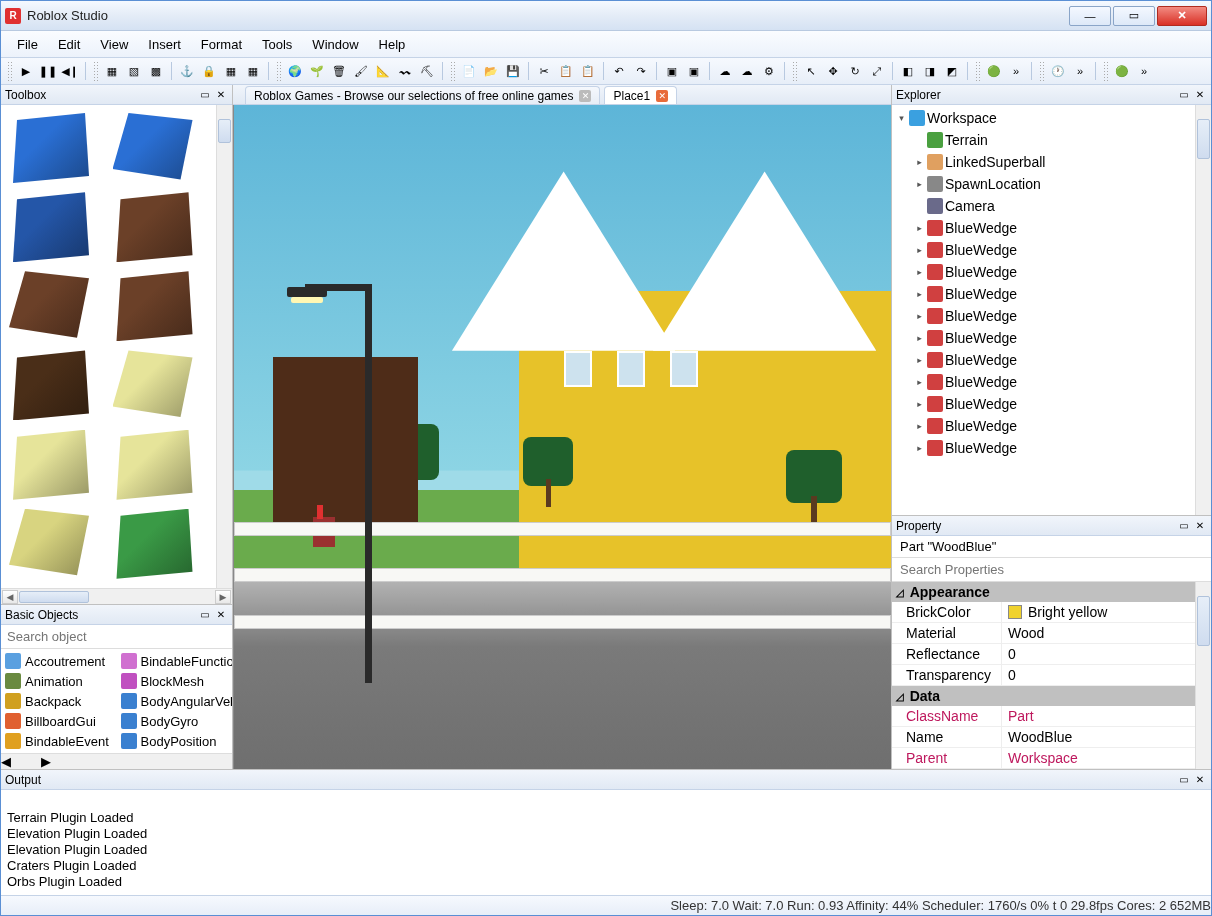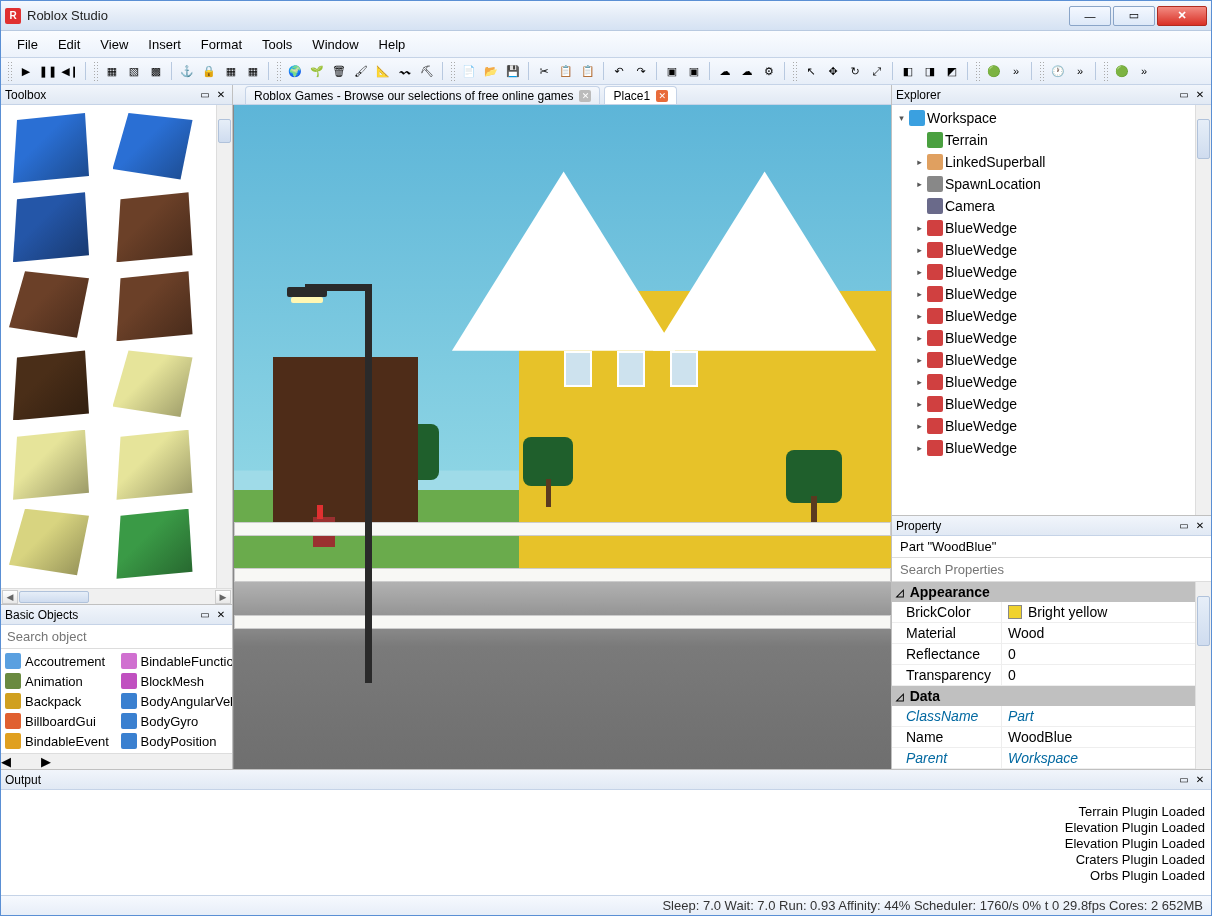--- a/index.html
+++ b/index.html
@@ -103,31 +103,31 @@
 .property-panel { border-top: 1px solid #c0c0c0; display: flex; flex-direction: column; }
 .prop-caption { padding: 3px 8px; border-bottom: 1px solid #ddd; font-size: 13px; }
 .prop-search { width: 100%; border: none; border-bottom: 1px solid #ddd; padding: 4px 8px; font-size: 13px; color: #888; outline: none; }
 .prop-table { flex:1; display:flex; overflow:hidden;}
 .prop-rows { flex:1; }
 .prop-group { background: #c0c0c0; font-weight: bold; padding: 2px 4px; display: flex; align-items: center; gap: 6px; font-size: 14px; }
 .prop-group .caret { font-size: 10px; }
 .prop-row { display: flex; border-bottom: 1px solid #eee; font-size: 14px; }
 .prop-row .k { width: 110px; padding: 2px 6px 2px 14px; border-right: 1px solid #eee; }
 .prop-row .v { flex: 1; padding: 2px 6px; display: flex; align-items: center; gap: 6px; }
-.prop-row.readonly { color: #0369a1; font-style: italic; }
+.prop-row.readonly { color: #be185d; }
 .color-swatch { width: 14px; height: 14px; border: 1px solid #888; background: #f0d22e; }
 .prop-scroll { width: 16px; background: #f0f0f0; border-left: 1px solid #ddd; position: relative; }
 .prop-scroll .thumb { position: absolute; top: 14px; left: 1px; right: 1px; height: 50px; background: linear-gradient(#e6eef8,#cfdcef); border: 1px solid #b0c2db; border-radius: 2px; }
 
 
 .output-panel { border-top: 1px solid #c0c0c0; display: flex; flex-direction: column; height: 126px; }
-.output-body { flex: 1; padding: 14px 6px; font-size: 13px; line-height: 16px; overflow: hidden; text-align: right; }
-
-
-.statusbar { height: 20px; background: linear-gradient(#f6f9fe,#e7eef8); border-top: 1px solid #c5d3e7; display: flex; align-items: center; justify-content: flex-end; padding: 0 8px; font-size: 13px; color: #333; gap: 4px; }
+.output-body { flex: 1; padding: 20px 6px; font-size: 13px; line-height: 16px; overflow: hidden; }
+
+
+.statusbar { height: 20px; background: linear-gradient(#f6f9fe,#e7eef8); border-top: 1px solid #c5d3e7; display: flex; align-items: center; justify-content: flex-end; padding: 0 0; font-size: 13px; color: #333; gap: 4px; }
 </style>
 </head>
 <body>
 
 <div class="window">
 
   <div class="titlebar">
     <div class="app-icon">R</div>
     <div class="title">Roblox Studio</div>
     <div class="win-buttons">

